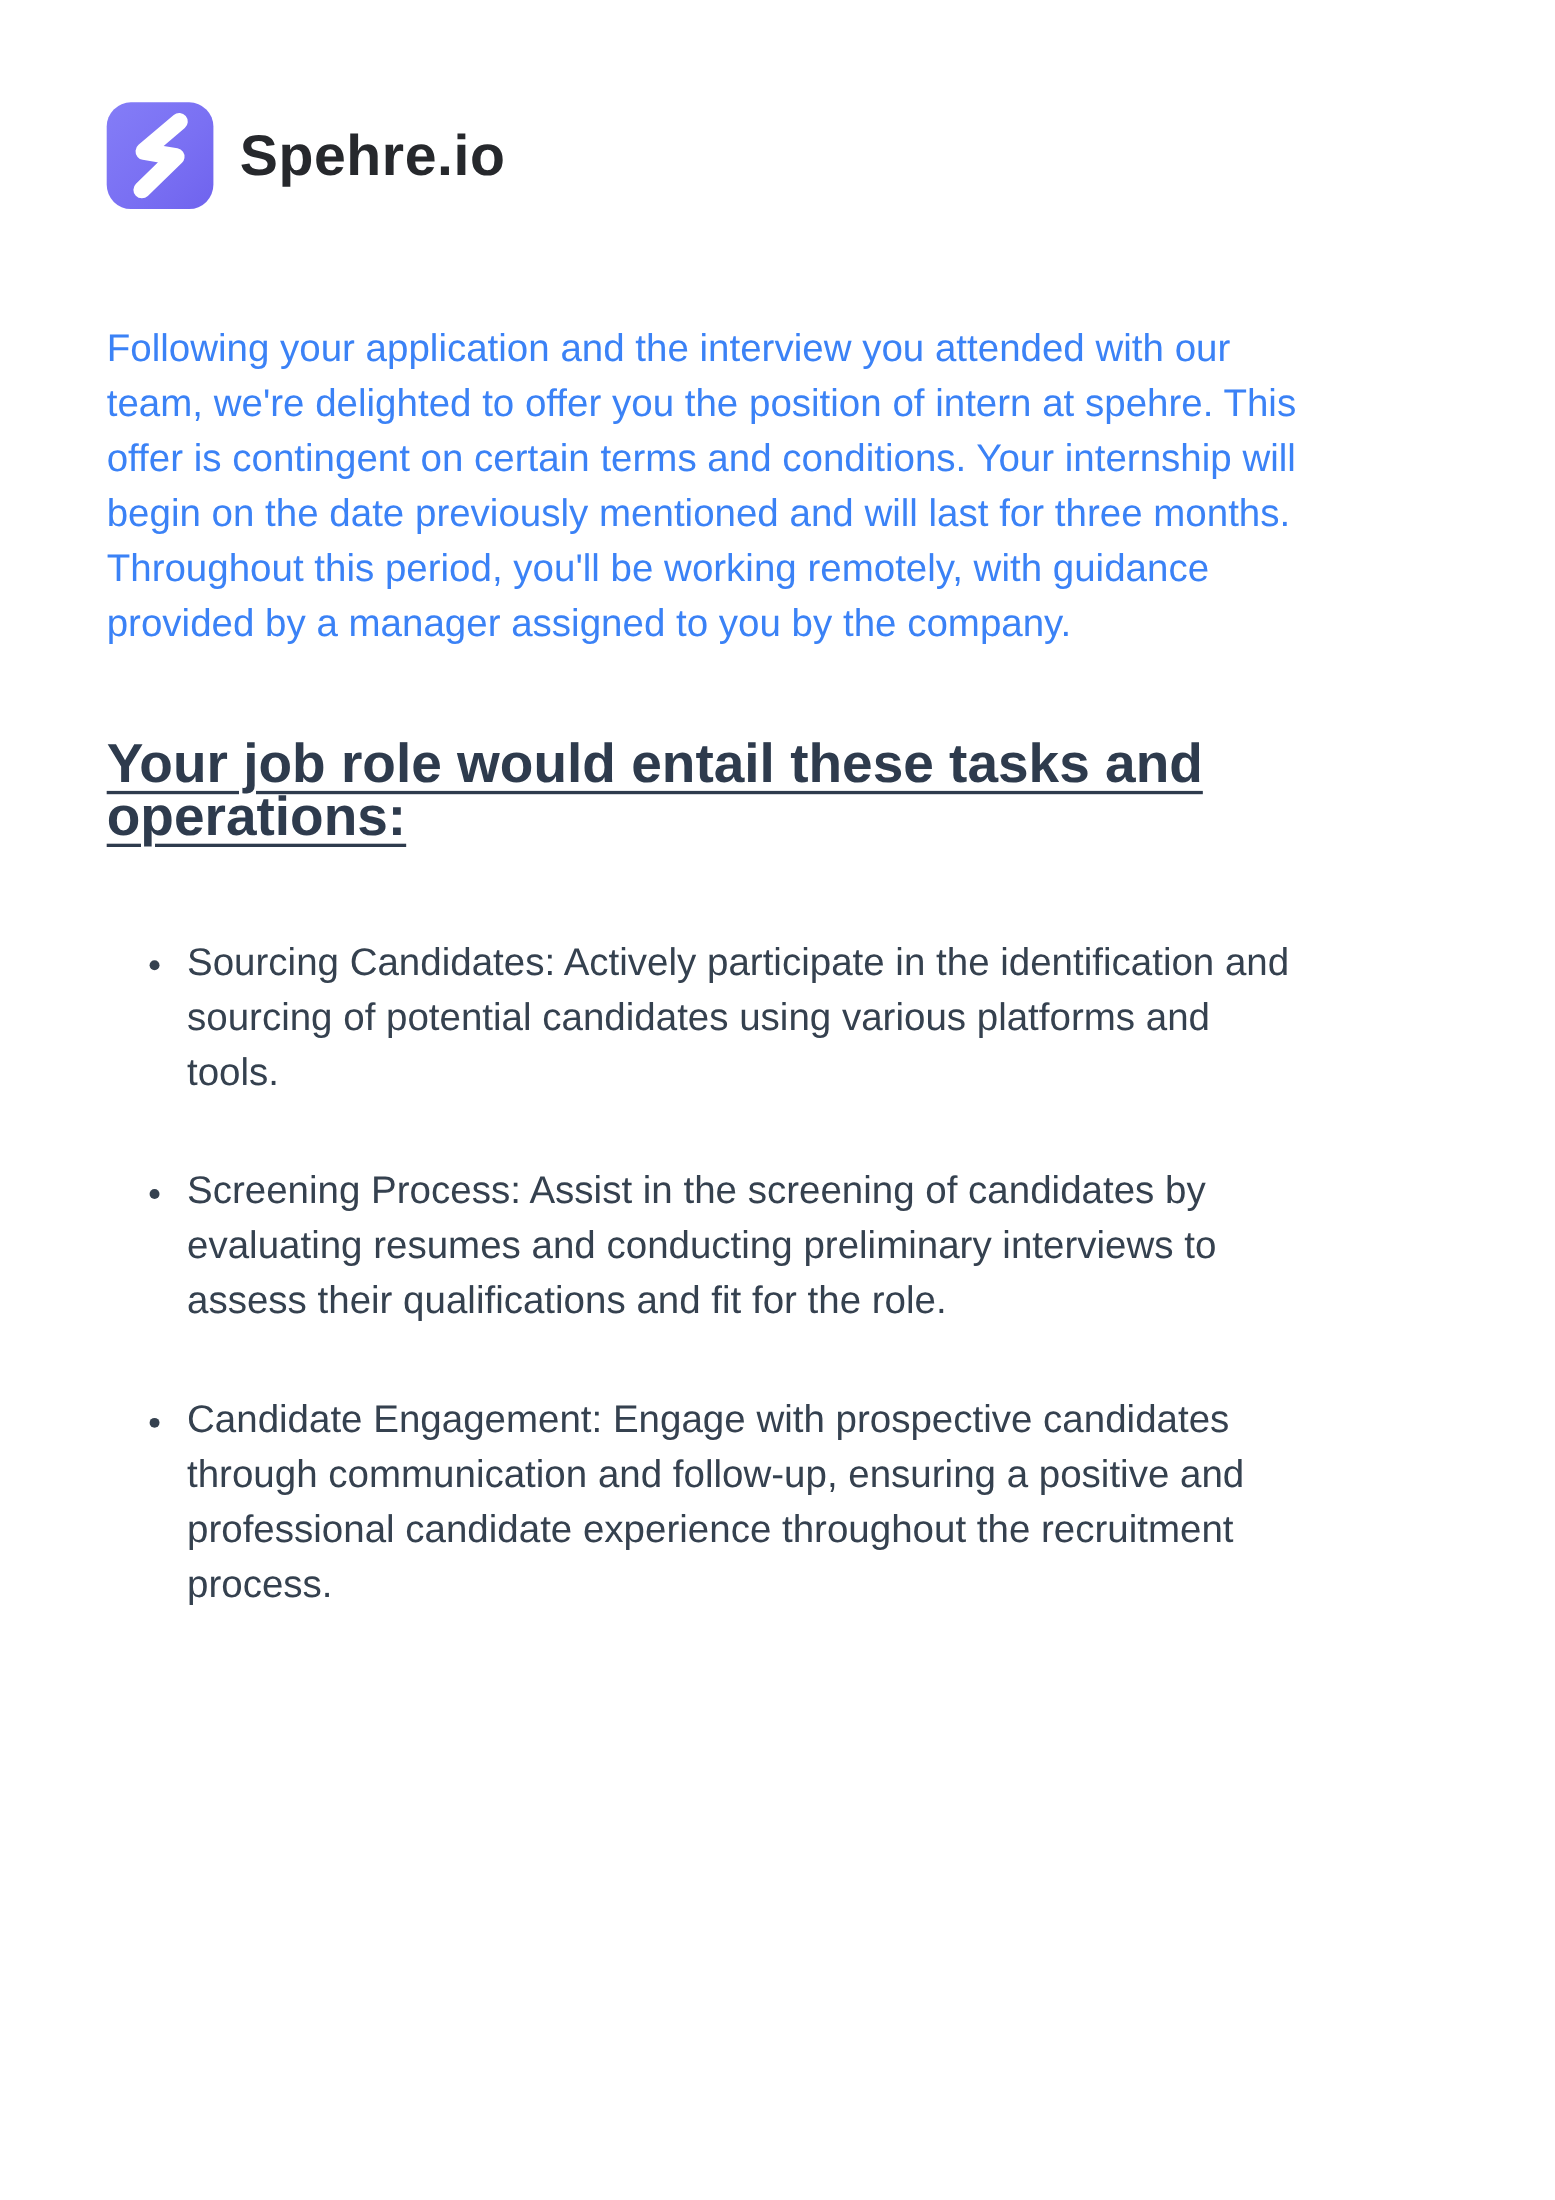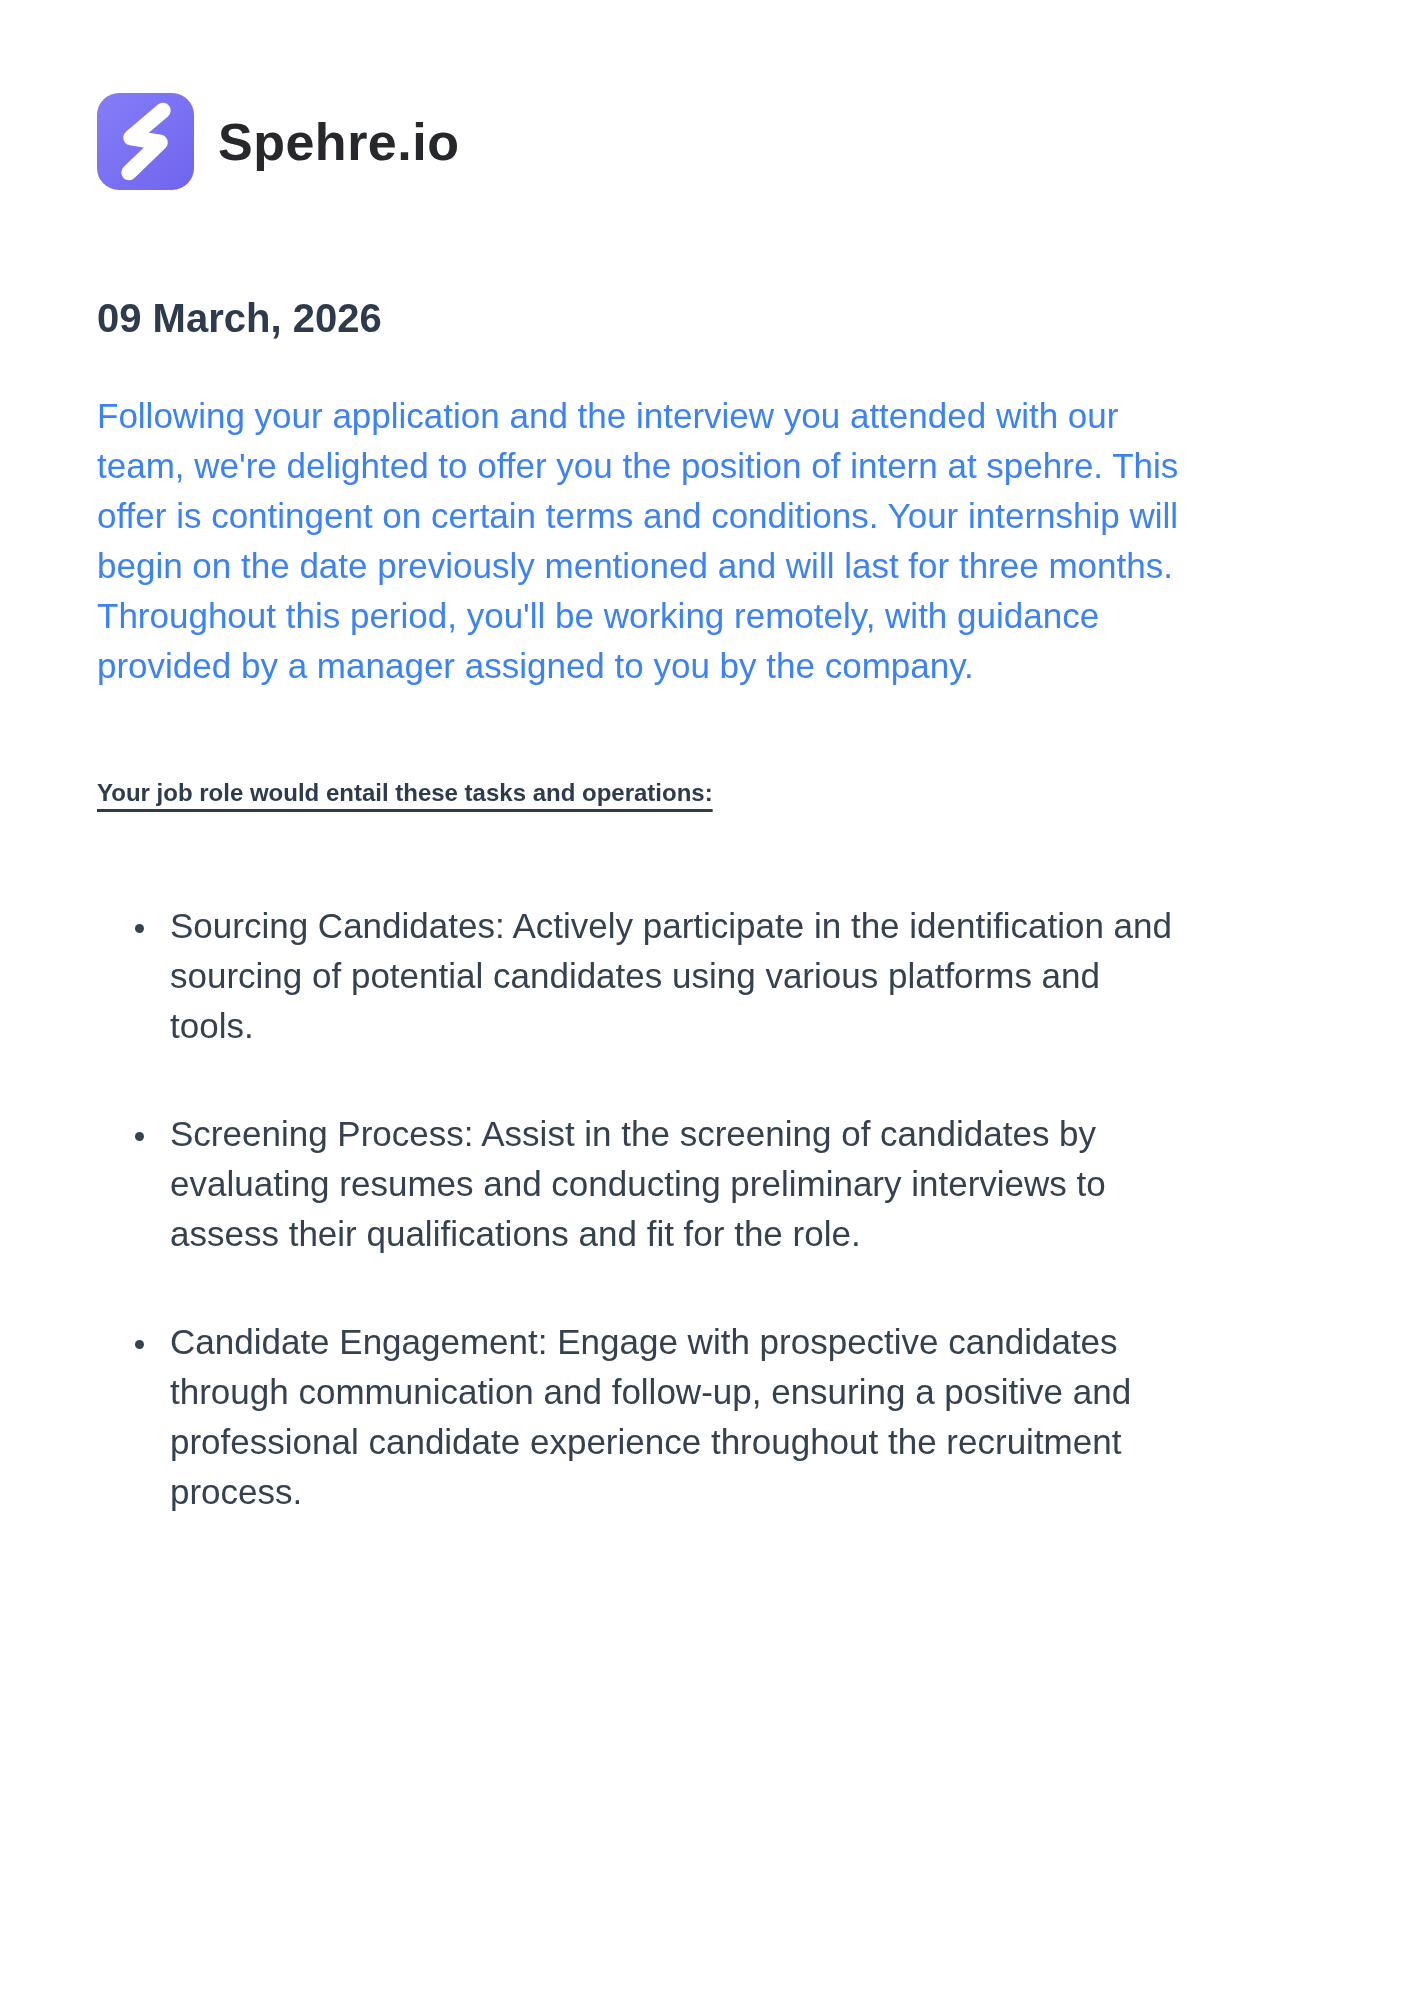--- a/index.html
+++ b/index.html
@@ -68,21 +68,21 @@
   .body-par {
     margin: 46px 0 0 0;
     max-width: 1238px;
     font-size: 35px;
     line-height: 50px;
     font-weight: 400;
     color: #3b82f6;
   }
   .tasks-heading {
     margin: 78px 0 0 0;
-    font-size: 24px;
+    font-size: 50px;
     line-height: 48px;
     font-weight: 700;
     color: #2e3b4d;
     text-decoration: underline;
     text-decoration-thickness: 3px;
     text-underline-offset: 8px;
   }
   .section-title {
     margin: 58px 0 0 0;
     font-size: 38px;
@@ -117,21 +117,20 @@
   <header class="brand">
     <div class="logo-badge">
       <svg viewBox="0 0 100 100" aria-hidden="true">
         <polyline points="68,18 35,46 65,51 33,82" fill="none" stroke="#ffffff" stroke-width="16" stroke-linecap="round" stroke-linejoin="round"></polyline>
       </svg>
     </div>
     <div class="brand-name">Spehre.io</div>
   </header>
 
   <div class="dateline">
-    <p>09 March, 2026</p>
   </div>
 
 
   <p class="body-par">Following your application and the interview you attended with our team, we're delighted to offer you the position of intern at spehre. This offer is contingent on certain terms and conditions. Your internship will begin on the date previously mentioned and will last for three months. Throughout this period, you'll be working remotely, with guidance provided by a manager assigned to you by the company.</p>
 
   <p class="tasks-heading">Your job role would entail these tasks and operations:</p>
 
 
   <ul class="task-list">
     <li>Sourcing Candidates: Actively participate in the identification and sourcing of potential candidates using various platforms and tools.</li>

